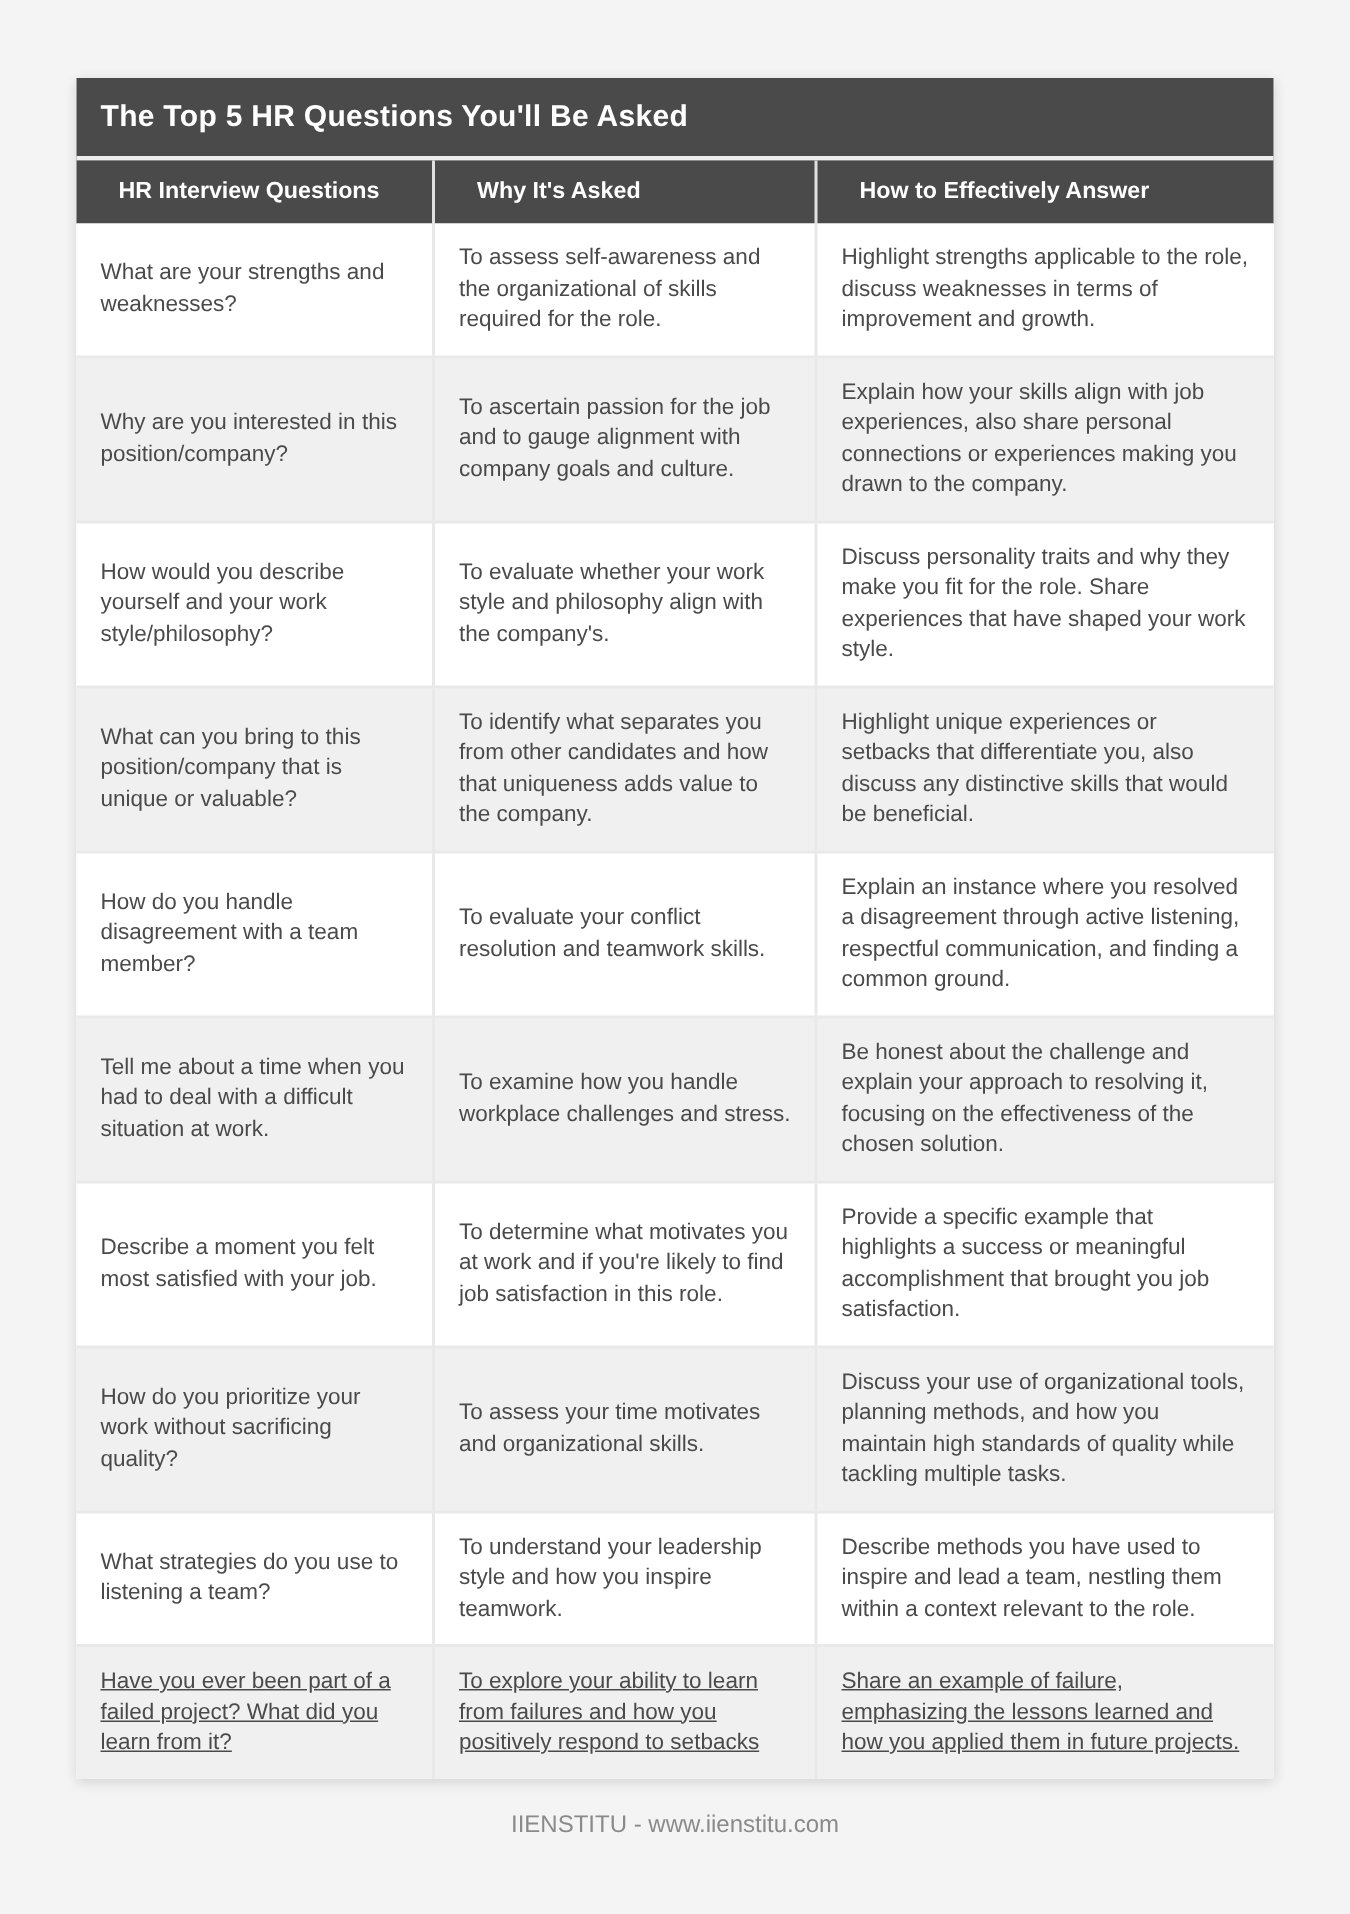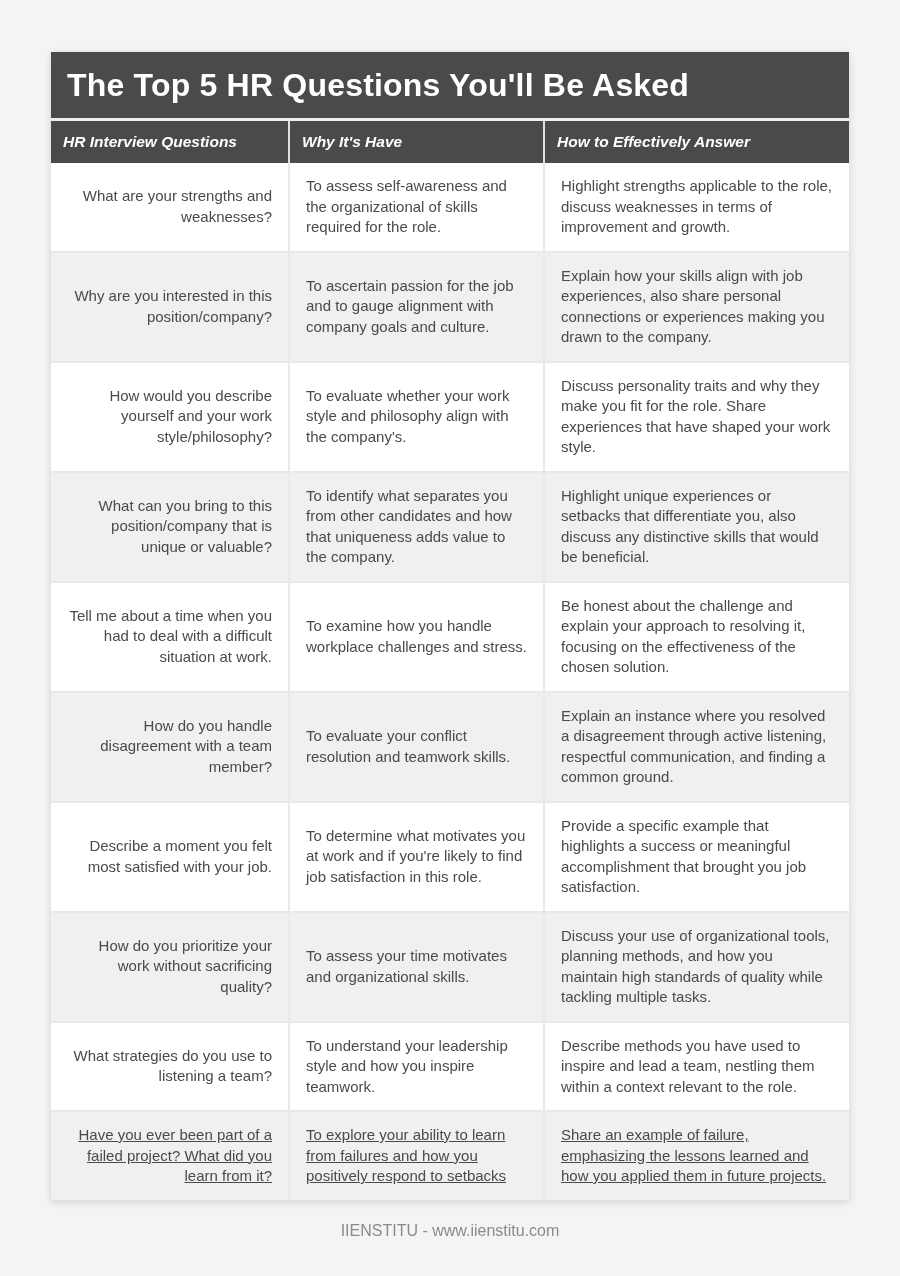--- a/index.html
+++ b/index.html
@@ -11,56 +11,55 @@
   body { min-height: 1276px; }
   .sheet {
     width: 798px;
     margin: 52px auto 0 auto;
     box-shadow: 0 2px 8px rgba(0,0,0,0.14);
     background: #ffffff;
   }
   .title-bar {
     background: #4a4a4a;
     color: #ffffff;
-    font-size: 32px;
+    font-size: 20px;
     font-weight: bold;
     padding: 15px 16px 14px 16px;
     letter-spacing: 0.2px;
     border-bottom: 3px solid #ededed;
   }
   table {
     width: 100%;
     border-collapse: collapse;
     table-layout: fixed;
   }
   col.c1 { width: 238px; }
   col.c2 { width: 255px; }
   col.c3 { width: 305px; }
   thead th {
     background: #4a4a4a;
     color: #ffffff;
     font-size: 15.5px;
     font-weight: bold;
     text-align: left;
-    padding: 12px 12px;
+    padding: 12px 28px;
     border-left: 2px solid #e0e0e0;
     border-top: none;
     border-bottom: none;
-    font-style: italic;
   }
   thead th:first-child { border-left: none; }
   tbody td {
     font-size: 15px;
     line-height: 20.5px;
     color: #4a4a4a;
     padding: 13px 16px;
     vertical-align: middle;
     border: 2px solid #e9e9e9;
   }
-  tbody td:first-child { border-left: none; text-align: right; }
+  tbody td:first-child { border-left: none; }
   tbody td:last-child { border-right: none; }
   tbody tr:first-child td { border-top: none; }
   tbody tr:last-child td { border-bottom: none; text-decoration: underline; }
   tbody tr:nth-child(odd) { background: #ffffff; }
   tbody tr:nth-child(even) { background: #f0f0f0; }
   .footer {
     text-align: center;
     color: #8a8a8a;
     font-size: 16px;
     padding: 22px 0 30px 0;
@@ -73,21 +72,21 @@
   <div class="title-bar">The Top 5 HR Questions You'll Be Asked</div>
   <table>
     <colgroup>
         <col class="c1">
         <col class="c2">
         <col class="c3">
       </colgroup>
     <thead>
       <tr>
         <th>HR Interview Questions</th>
-        <th>Why It's Have</th>
+        <th>Why It's Asked</th>
         <th>How to Effectively Answer</th>
       </tr>
     </thead>
     <tbody>
       <tr>
         <td>What are your strengths and weaknesses?</td>
         <td>To assess self-awareness and the organizational of skills required for the role.</td>
         <td>Highlight strengths applicable to the role, discuss weaknesses in terms of improvement and growth.</td>
       </tr>
       <tr>
@@ -99,28 +98,28 @@
         <td>How would you describe yourself and your work style/philosophy?</td>
         <td>To evaluate whether your work style and philosophy align with the company's.</td>
         <td>Discuss personality traits and why they make you fit for the role. Share experiences that have shaped your work style.</td>
       </tr>
       <tr>
         <td>What can you bring to this position/company that is unique or valuable?</td>
         <td>To identify what separates you from other candidates and how that uniqueness adds value to the company.</td>
         <td>Highlight unique experiences or setbacks that differentiate you, also discuss any distinctive skills that would be beneficial.</td>
       </tr>
       <tr>
+        <td>How do you handle disagreement with a team member?</td>
+        <td>To evaluate your conflict resolution and teamwork skills.</td>
+        <td>Explain an instance where you resolved a disagreement through active listening, respectful communication, and finding a common ground.</td>
+      </tr>
+      <tr>
         <td>Tell me about a time when you had to deal with a difficult situation at work.</td>
         <td>To examine how you handle workplace challenges and stress.</td>
         <td>Be honest about the challenge and explain your approach to resolving it, focusing on the effectiveness of the chosen solution.</td>
-      </tr>
-      <tr>
-        <td>How do you handle disagreement with a team member?</td>
-        <td>To evaluate your conflict resolution and teamwork skills.</td>
-        <td>Explain an instance where you resolved a disagreement through active listening, respectful communication, and finding a common ground.</td>
       </tr>
       <tr>
         <td>Describe a moment you felt most satisfied with your job.</td>
         <td>To determine what motivates you at work and if you're likely to find job satisfaction in this role.</td>
         <td>Provide a specific example that highlights a success or meaningful accomplishment that brought you job satisfaction.</td>
       </tr>
       <tr>
         <td>How do you prioritize your work without sacrificing quality?</td>
         <td>To assess your time motivates and organizational skills.</td>
         <td>Discuss your use of organizational tools, planning methods, and how you maintain high standards of quality while tackling multiple tasks.</td>

